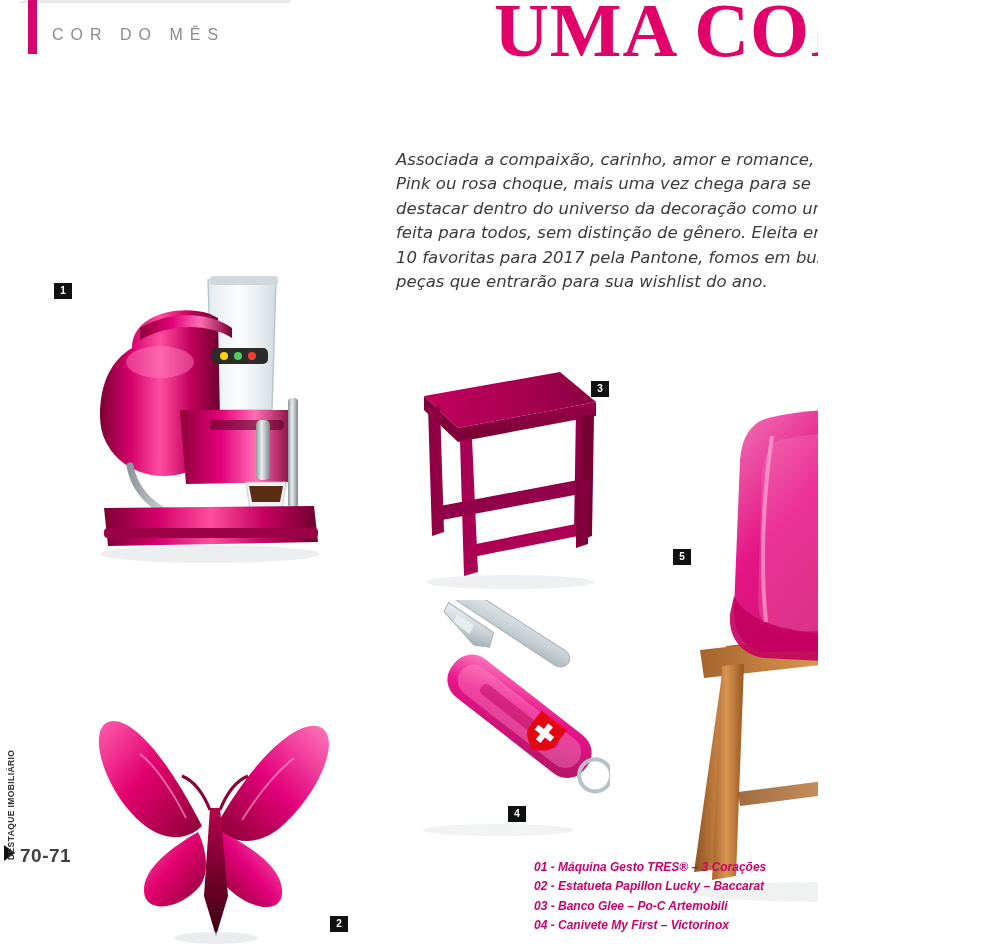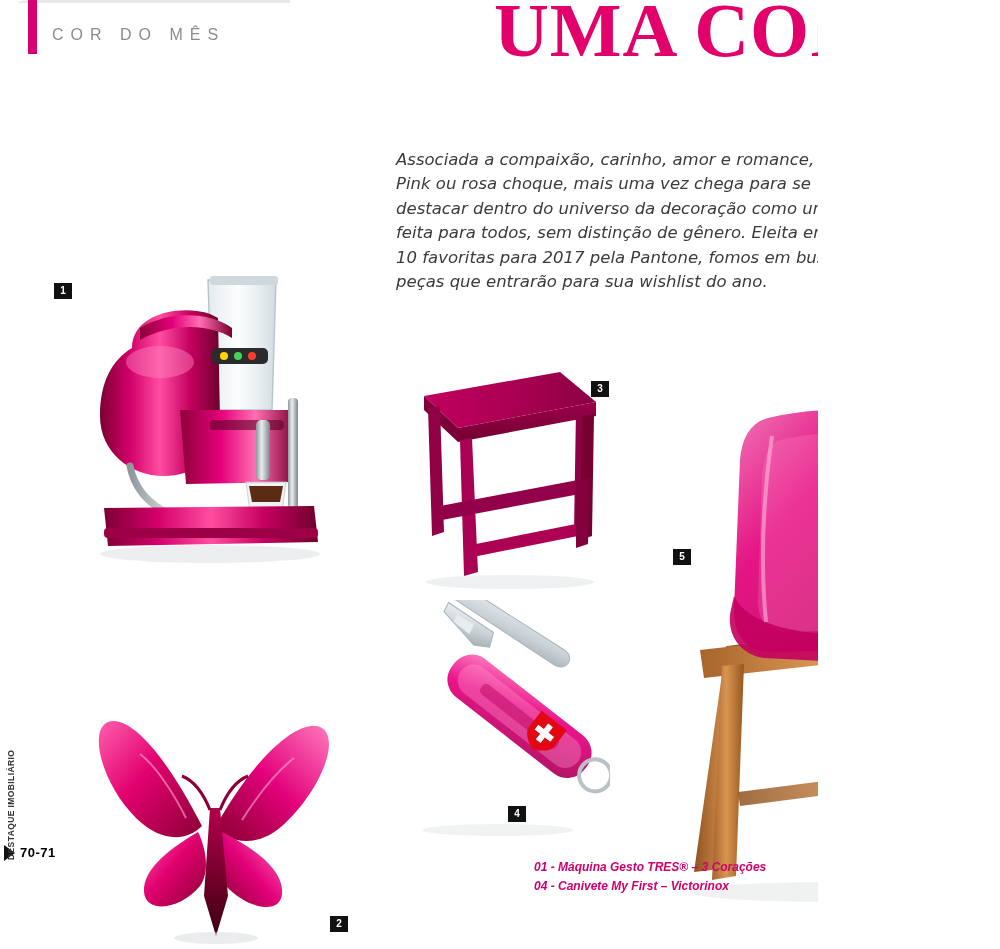--- a/index.html
+++ b/index.html
@@ -131,23 +131,23 @@
     font-size: 8.5px;
     letter-spacing: 0.4px;
     color: #333333;
     font-weight: bold;
   }
   .folio {
     position: absolute;
     left: 20px;
     top: 845px;
     font-family: "Liberation Sans", sans-serif;
-    font-size: 13px;
+    font-size: 19px;
     font-weight: bold;
-    color: #000000;
+    color: #404040;
     letter-spacing: 0.5px;
   }
   .folio-arrow {
     position: absolute;
     left: 4px;
     top: 845px;
     width: 0;
     height: 0;
     border-top: 8px solid transparent;
     border-bottom: 8px solid transparent;
@@ -414,20 +414,22 @@
       <path d="M238 242 L260 240 L296 452 L272 456 Z" fill="url(#woodG)"></path>
 
       <path d="M78 392 L282 366 L284 380 L80 406 Z" fill="url(#woodG2)" opacity="0.85"></path>
       <ellipse cx="170" cy="492" rx="140" ry="10" fill="#d8dadb" opacity="0.38"></ellipse>
     </svg>
   </div>
   <div class="badge b5">5</div>
 
   <div class="captions">
     <div>01 - Máquina Gesto TRES® – 3 Corações</div>
+    <div>02 - Estatueta Papillon Lucky – Baccarat</div>
+    <div>03 - Banco Glee – Po-C Artemobili</div>
     <div>04 - Canivete My First –  Victorinox</div>
   </div>
 
   <div class="folio-arrow"></div>
   <div class="folio">70-71</div>
   <div class="side-label">
     <div class="vtext">DESTAQUE IMOBILIÁRIO</div>
   </div>
 
 </div>

